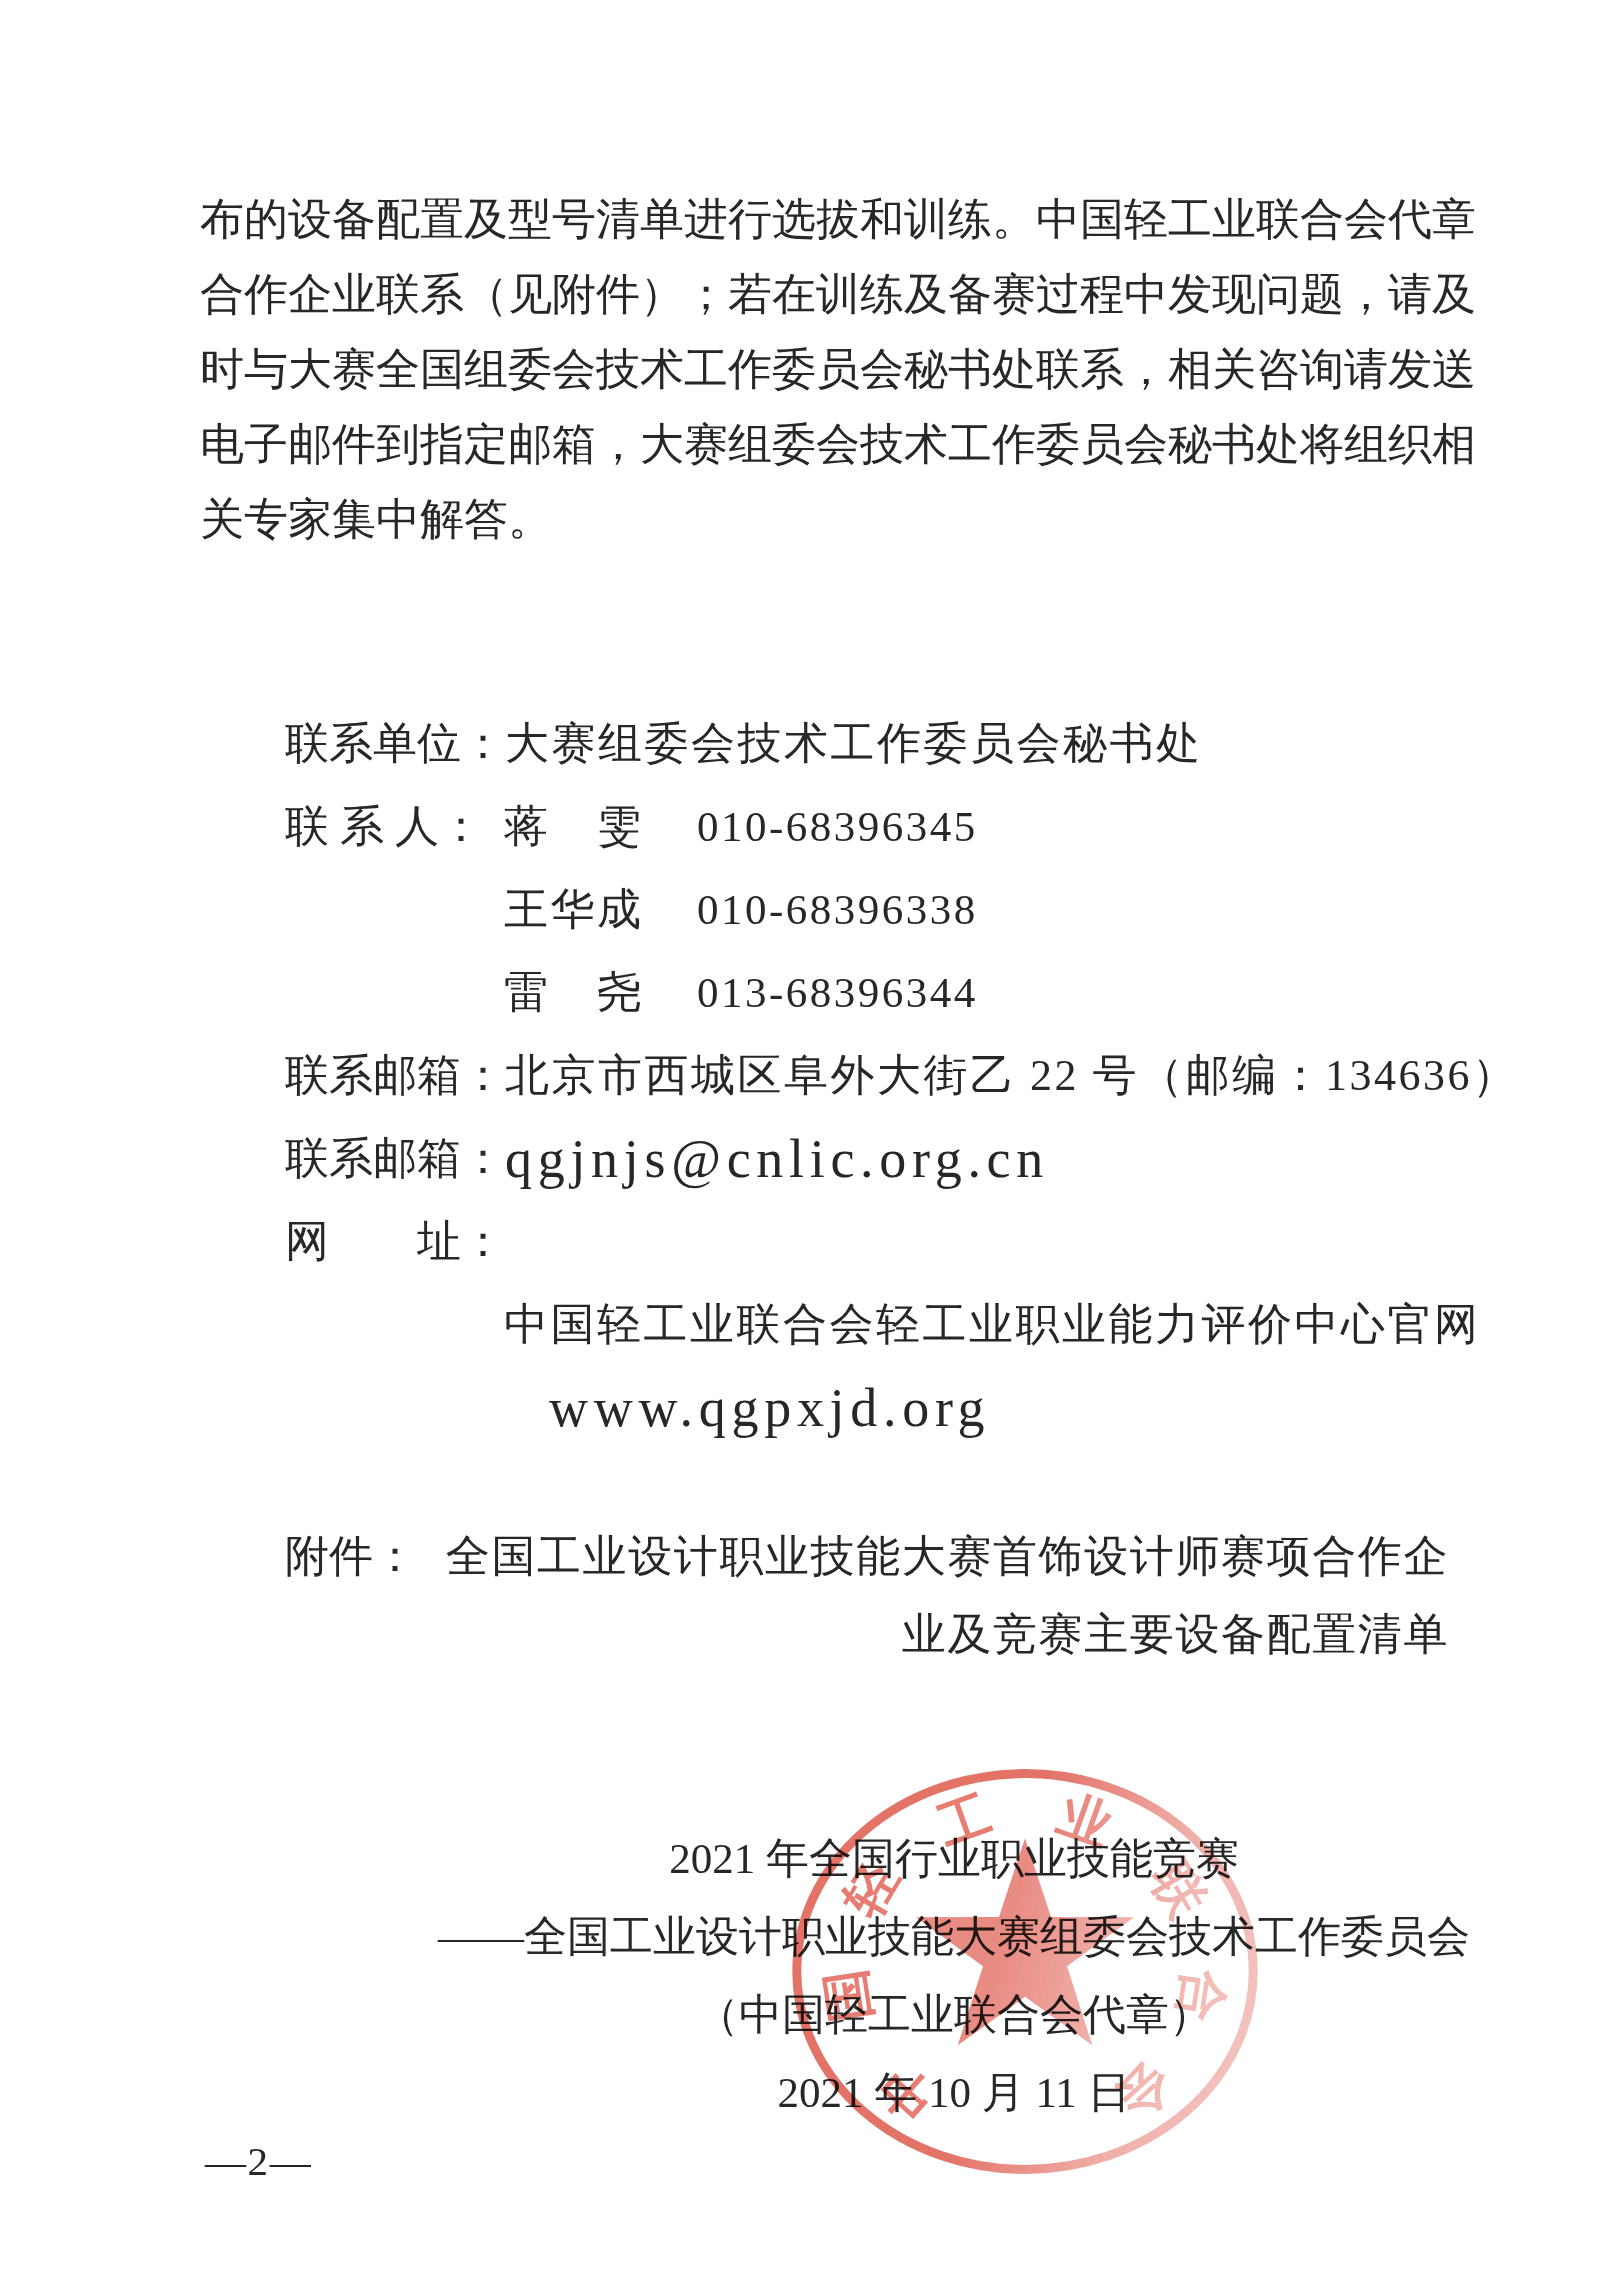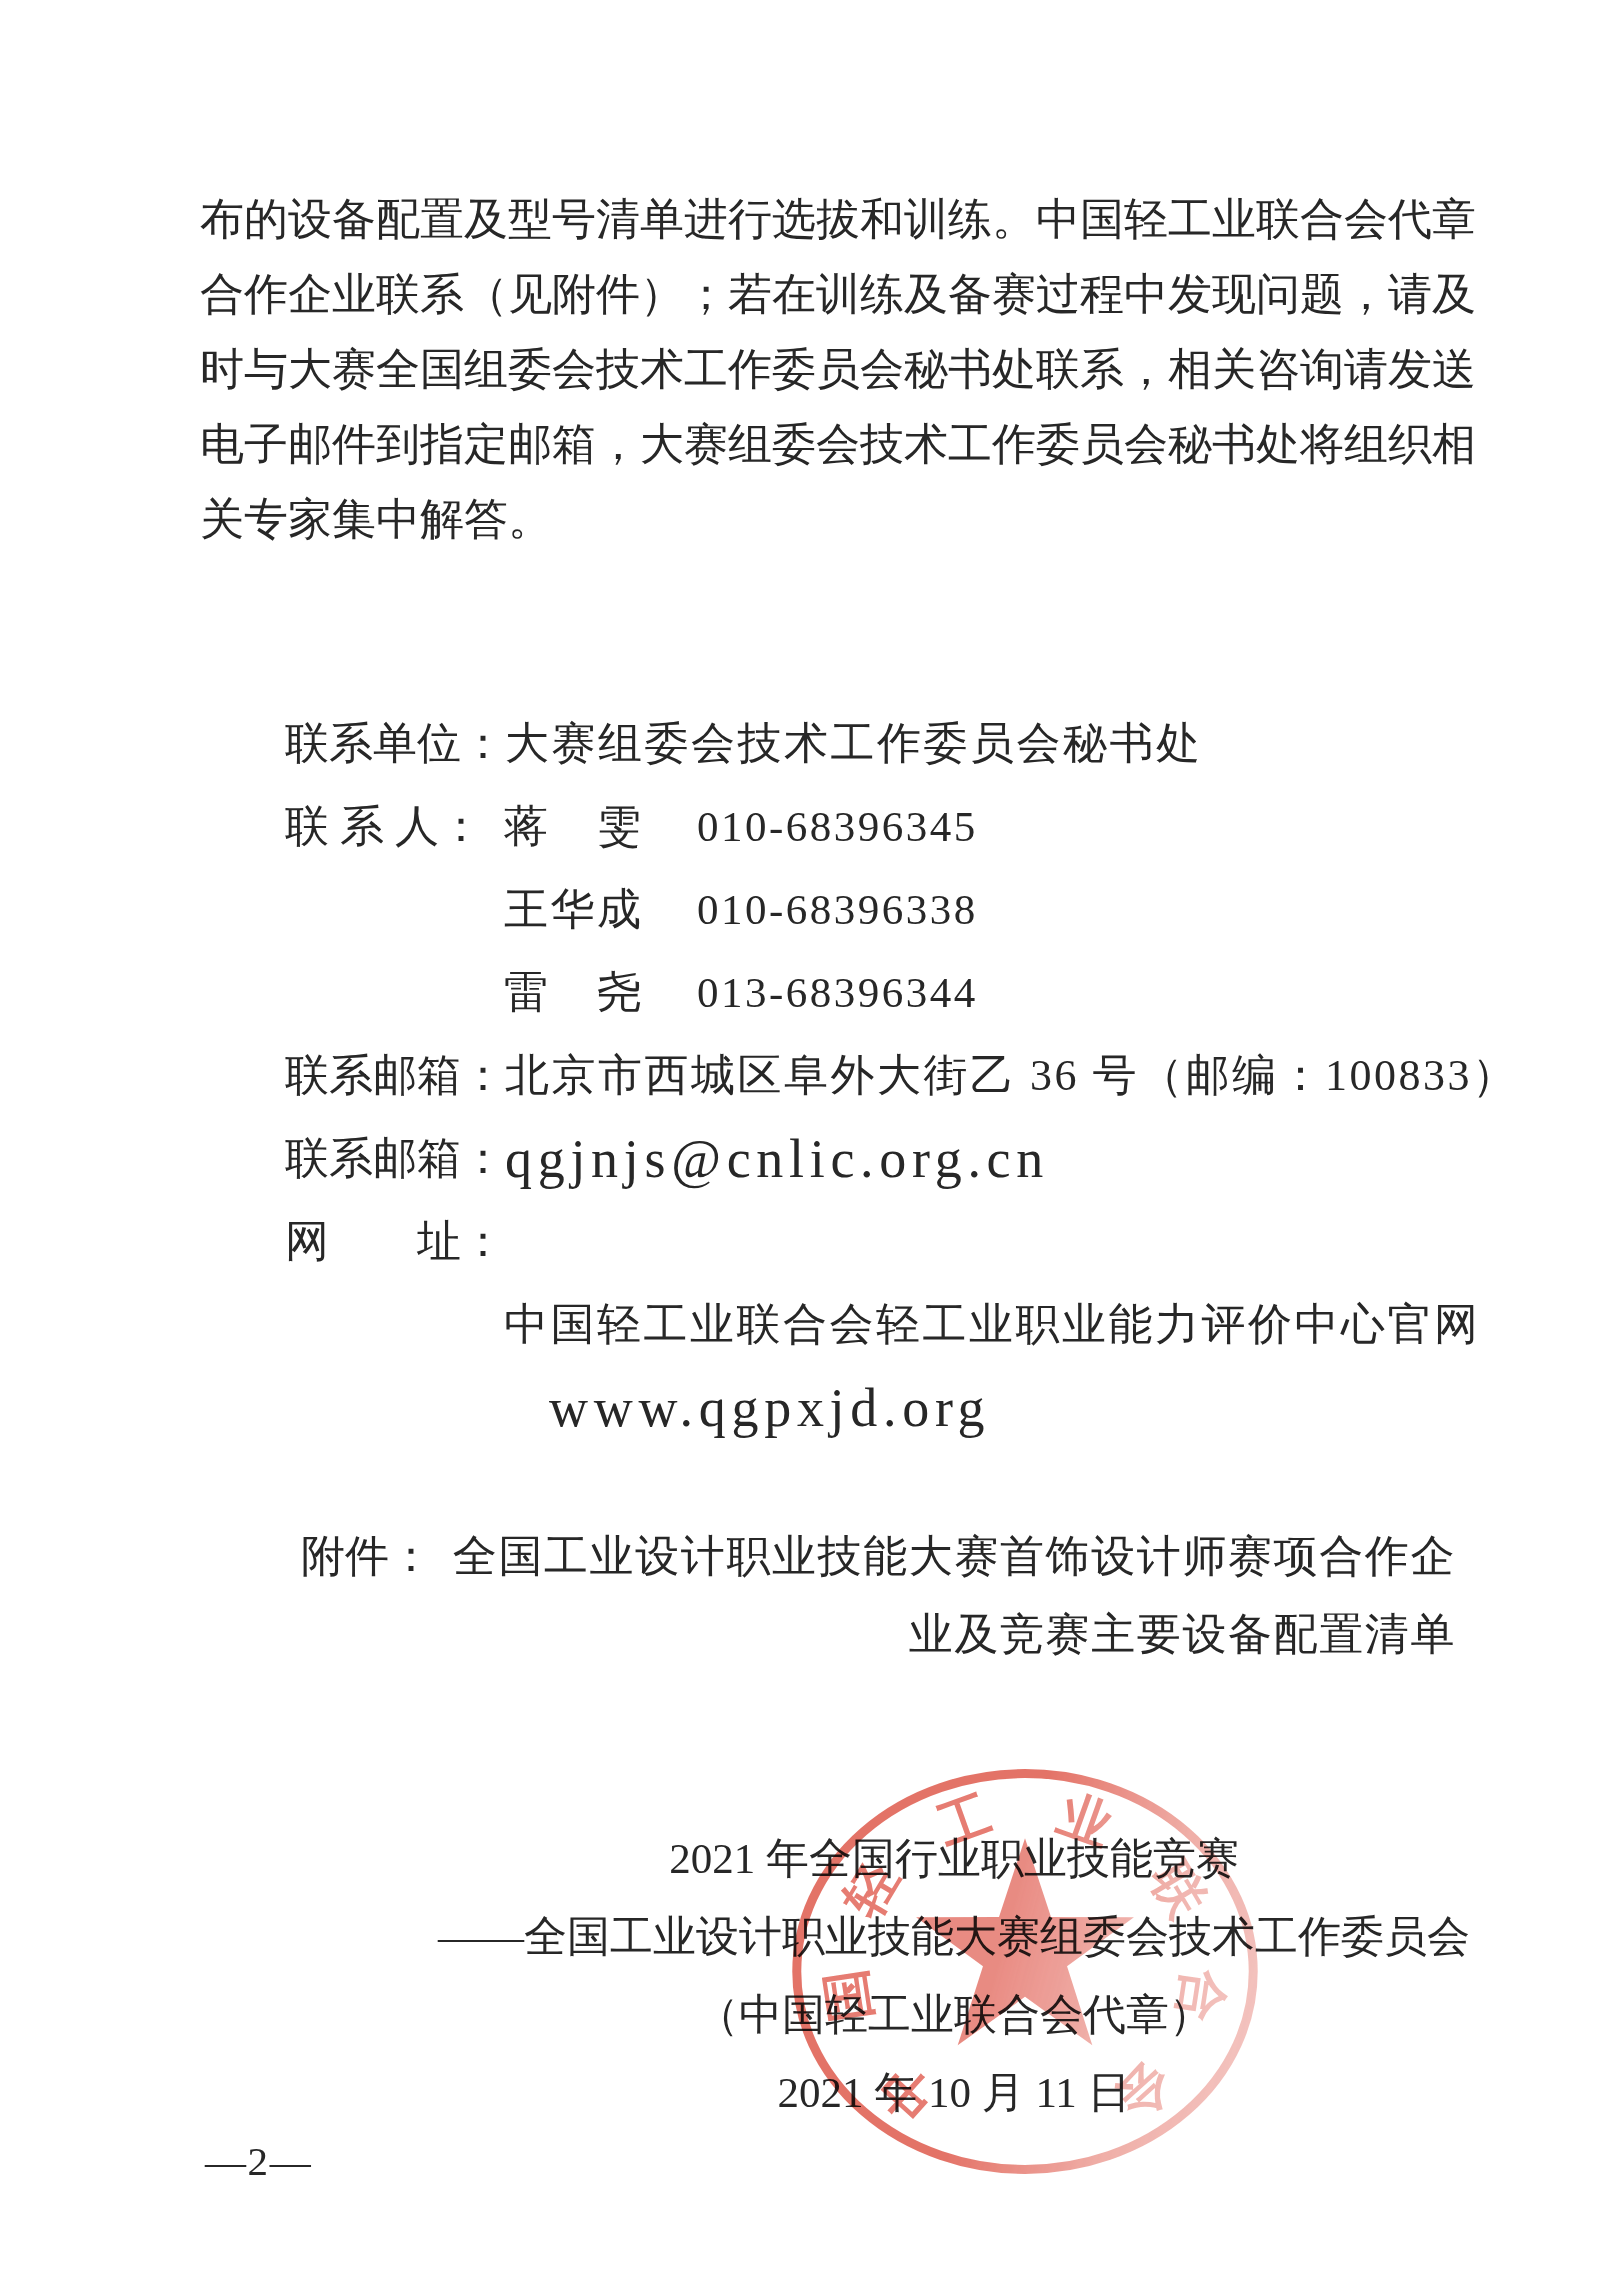--- a/index.html
+++ b/index.html
@@ -78,21 +78,20 @@
     position:absolute;
     left:285px; top:1518px;
     width:1171px;
     display:flex;
     font-size:44px;
     line-height:78px;
   }
   .att-label{
     flex:0 0 136px;
     white-space:pre;
-    margin-left:16px;
   }
   .att-value{
     width:1028px;
     letter-spacing:1.6px;
     text-align:right;
   }
 
   
   .signature{
     position:absolute;
@@ -163,21 +162,21 @@
       <div class="contact-row">
     <span class="c-label"></span>
     <span class="c-value"><span class="c-name">王华成</span><span class="c-phone">010-68396338</span></span>
   </div>
       <div class="contact-row">
     <span class="c-label"></span>
     <span class="c-value"><span class="c-name">雷　尧</span><span class="c-phone">013-68396344</span></span>
   </div>
       <div class="contact-row">
     <span class="c-label">联系邮箱：</span>
-    <span class="c-value">北京市西城区阜外大街乙 36 号（邮编：100833）</span>
+    <span class="c-value">北京市西城区阜外大街乙 22 号（邮编：134636）</span>
   </div>
       <div class="contact-row">
     <span class="c-label">联系邮箱：</span>
     <span class="c-value latin">qgjnjs@cnlic.org.cn</span>
   </div>
       <div class="contact-row">
     <span class="c-label">网　　址：</span>
   </div>
       <div class="contact-row">
     <span class="c-label"></span>

